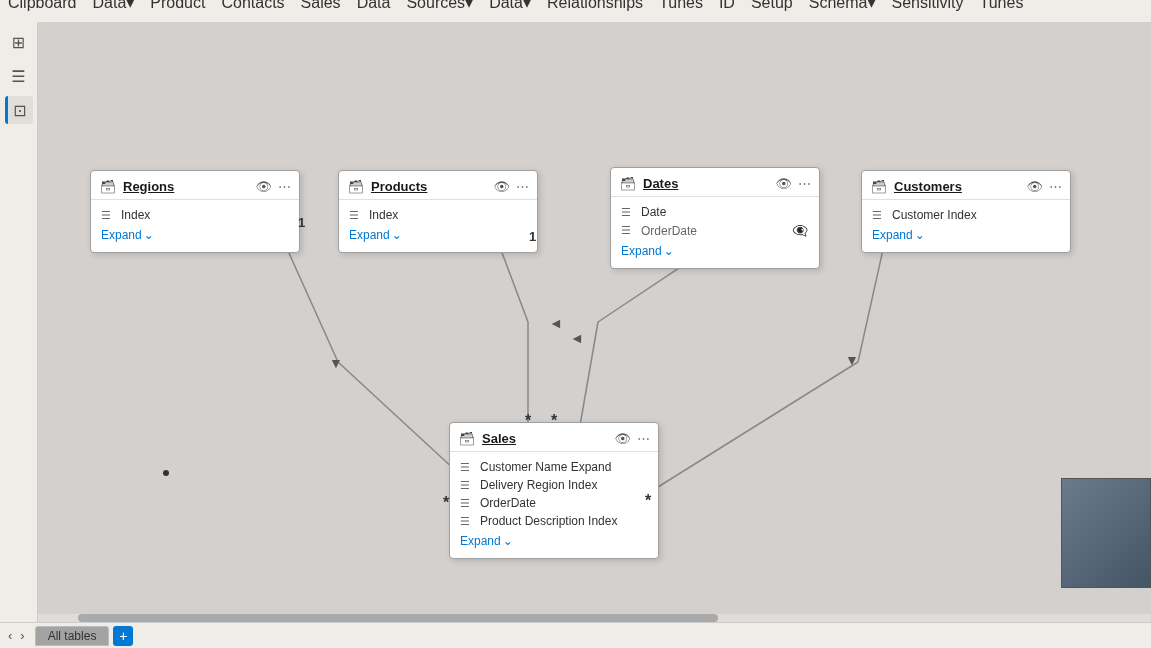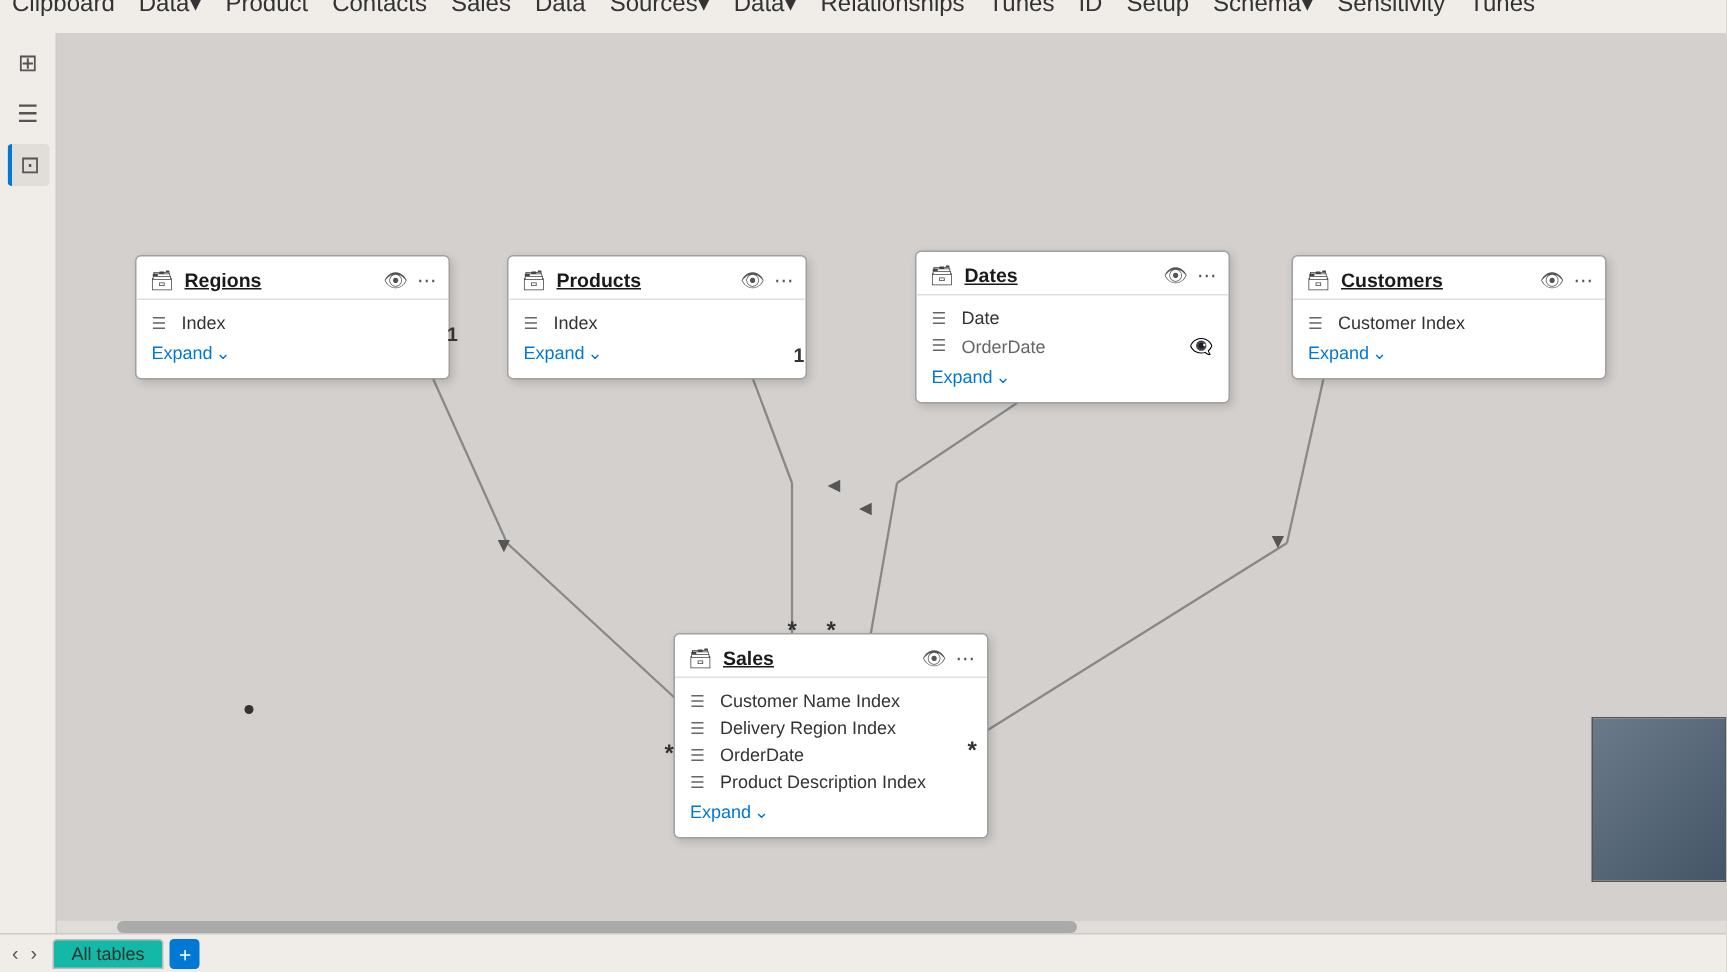--- a/index.html
+++ b/index.html
@@ -177,21 +177,21 @@
       background: #f0ede9;
       border-top: 1px solid #ccc;
       display: flex;
       align-items: center;
       padding: 0 8px;
       gap: 4px;
     }
     .tab-item {
       height: 20px;
       padding: 0 12px;
-      background: #14b8a6;
+      background: #a3a3a3;
       border: 1px solid #bbb;
       border-radius: 3px 3px 0 0;
       font-size: 12px;
       display: flex;
       align-items: center;
       cursor: pointer;
       color: #333;
     }
     .tab-add {
       width: 20px;
@@ -398,21 +398,21 @@
       <div class="table-icon">🗃</div>
       <span class="table-title">Sales</span>
       <div class="card-actions">
         <span class="card-action-icon">👁</span>
         <span class="card-action-icon">⋯</span>
       </div>
     </div>
     <div class="table-card-body">
       <div class="field-row">
         <span class="field-icon">☰</span>
-        <span>Customer Name Index</span>
+        <span>Customer Name Expand</span>
       </div>
       <div class="field-row">
         <span class="field-icon">☰</span>
         <span>Delivery Region Index</span>
       </div>
       <div class="field-row">
         <span class="field-icon">☰</span>
         <span>OrderDate</span>
       </div>
       <div class="field-row">

